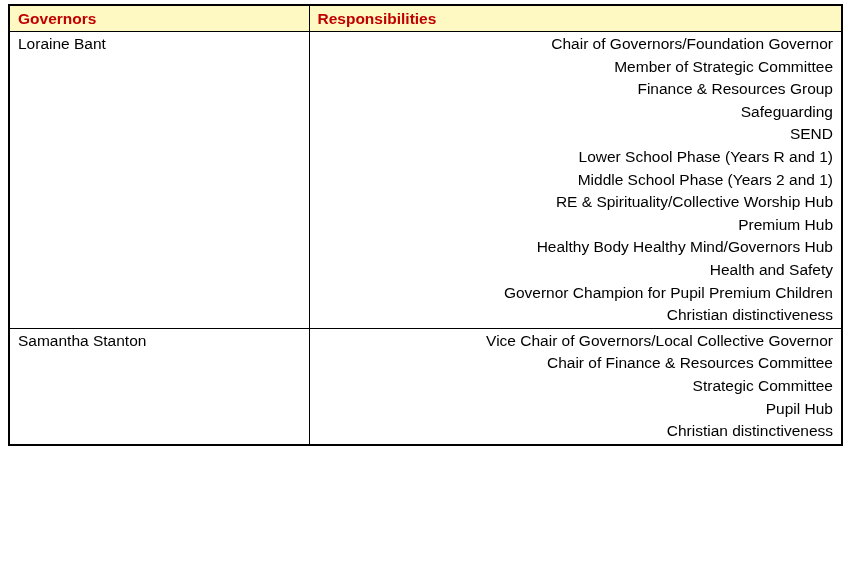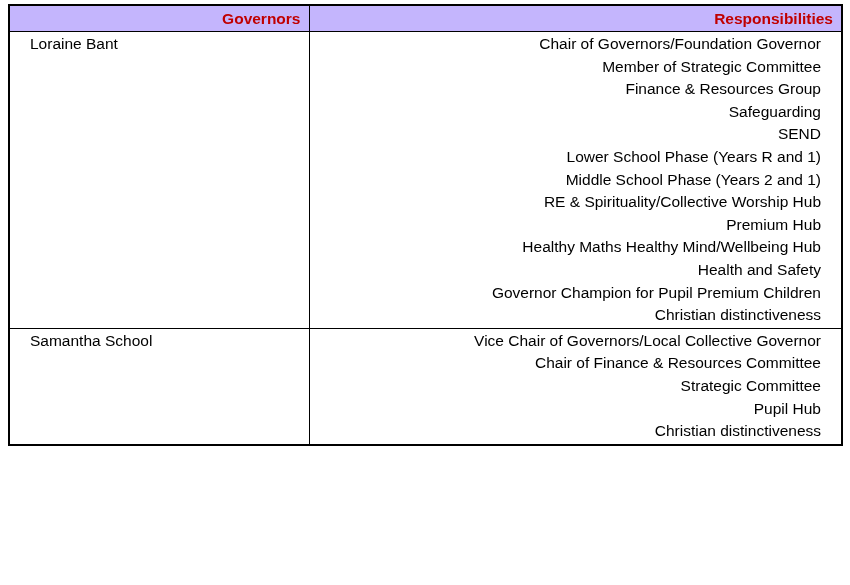--- a/index.html
+++ b/index.html
@@ -16,31 +16,31 @@
     top: 4px;
     width: 835px;
     border-collapse: collapse;
     table-layout: fixed;
     border: 2px solid #000000;
   }
   .gov-table col.c-governors { width: 300px; }
   .gov-table col.c-resp { width: 533px; }
   .gov-table th, .gov-table td {
     border: 1px solid #000000;
-    padding: 1px 20px;
+    padding: 1px 8px;
     vertical-align: top;
   }
   .gov-table th {
-    background: #c4b5fd;
+    background: #fef9c3;
     color: #C00000;
     font-weight: bold;
     font-size: 15.5px;
     height: 23px;
     line-height: 23px;
-    text-align: right;
+    text-align: left;
     padding: 1px 8px;
   }
   .gov-table td {
     color: #000000;
     font-size: 15.5px;
   }
   .name-cell { padding-left: 8px; }
   .resp-cell { padding-left: 10px; text-align: right; }
   .line {
     line-height: 22.6px;
@@ -71,29 +71,29 @@
       <td class="resp-cell">
         <div class="line">Chair of Governors/Foundation Governor</div>
         <div class="line">Member of Strategic Committee</div>
         <div class="line">Finance &amp; Resources Group</div>
         <div class="line">Safeguarding</div>
         <div class="line">SEND</div>
         <div class="line">Lower School Phase (Years R and 1)</div>
         <div class="line">Middle School Phase (Years 2 and 1)</div>
         <div class="line">RE &amp; Spirituality/Collective Worship Hub</div>
         <div class="line">Premium Hub</div>
-        <div class="line">Healthy Maths Healthy Mind/Wellbeing Hub</div>
+        <div class="line">Healthy Body Healthy Mind/Governors Hub</div>
         <div class="line">Health and Safety</div>
         <div class="line">Governor Champion for Pupil Premium Children</div>
         <div class="line">Christian distinctiveness</div>
       </td>
     </tr>
     <tr>
       <td class="name-cell">
-        <div class="line">Samantha School</div>
+        <div class="line">Samantha Stanton</div>
       </td>
       <td class="resp-cell">
         <div class="line">Vice Chair of Governors/Local Collective Governor</div>
         <div class="line">Chair of Finance &amp; Resources Committee</div>
         <div class="line">Strategic Committee</div>
         <div class="line">Pupil Hub</div>
         <div class="line">Christian distinctiveness</div>
       </td>
     </tr>
   </tbody>

